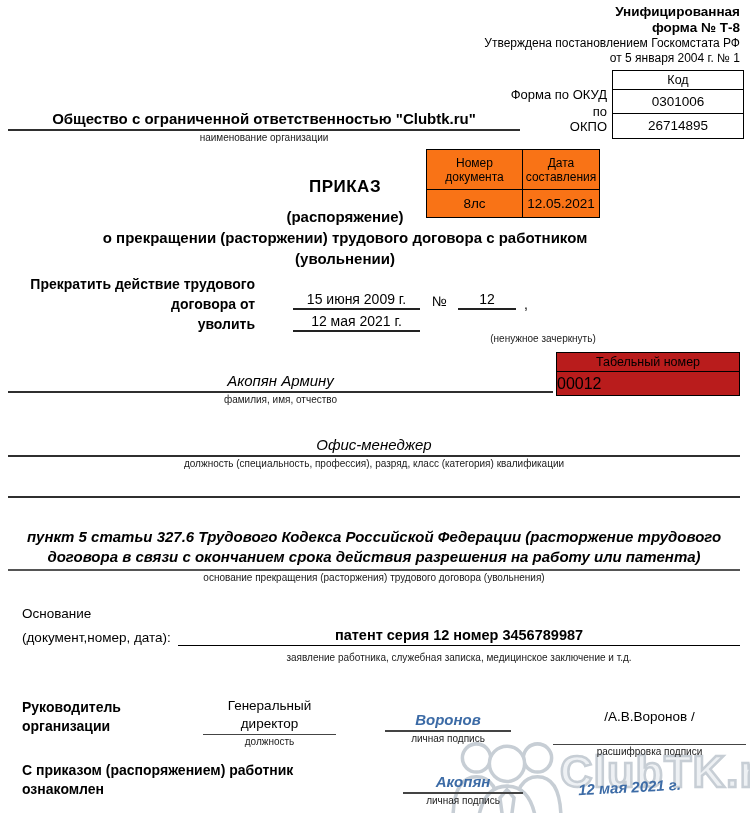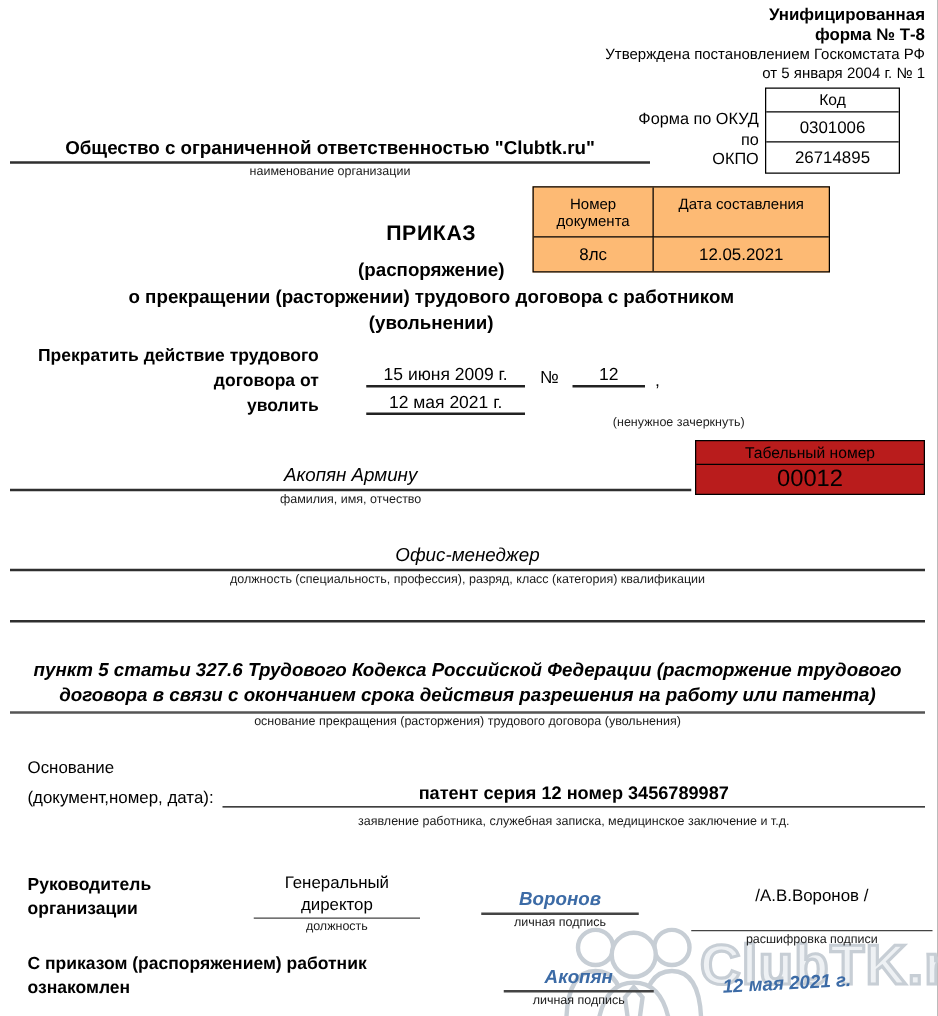--- a/index.html
+++ b/index.html
@@ -15,50 +15,50 @@
   .fill { font-weight:normal; font-style:italic; font-size:15px; text-align:center; }
   .ul-thick { border-bottom:2px solid #2f2f2f; }
   .blue { color:#3c6ba6; }
 
   
   #hdr { right:10px; top:4px; text-align:right; }
   #hdr .h-bold { font-size:13.5px; font-weight:bold; line-height:16px; }
   #hdr .h-reg  { font-size:12px; line-height:14.5px; }
 
   
-  #code-table { left:612px; top:70px; width:108px; border:1px solid #000; background:#fff; }
+  #code-table { left:612px; top:70px; width:132px; border:1px solid #000; background:#fff; }
   #code-table .ct-hdr { height:19px; line-height:19px; border-bottom:1px solid #000; font-size:12.5px; text-align:center; }
   #code-table .ct-row { height:24px; line-height:24px; font-size:13.5px; text-align:center; }
   #code-table .ct-row.mid { border-bottom:1px solid #000; }
   .code-label { font-size:13px; text-align:right; line-height:15px; }
 
   
   #org { left:8px; top:110px; width:512px; }
   #org .org-name { font-size:15px; font-weight:bold; text-align:center; padding-bottom:2px; }
 
   
-  #doc-table { left:426px; top:149px; width:238px; border:1px solid #000; display:grid; grid-template-columns:96px 1fr; background:#fdba74; }
+  #doc-table { left:426px; top:149px; width:174px; border:1px solid #000; display:grid; grid-template-columns:96px 1fr; background:#f97316; }
   #doc-table .dt-h { font-size:12px; text-align:center; border-bottom:1px solid #000; padding:6px 2px 5px; }
   #doc-table .dt-v { font-size:13.5px; text-align:center; padding:6px 2px; }
   #doc-table .c1 { border-right:1px solid #000; }
 
   
   #title { left:0; top:177px; width:690px; text-align:center; }
   #title .t1 { font-size:17px; font-weight:bold; letter-spacing:.5px; margin-bottom:9px; }
   #title .t2 { font-size:15px; font-weight:bold; line-height:21px; }
 
   
   #term-label { left:22px; top:274px; width:233px; text-align:right; font-weight:bold; font-size:14px; line-height:20px; }
   .term-field { text-align:center; font-size:14px; padding-bottom:1px; border-bottom:2px solid #222; }
   #strike-note { left:468px; top:333px; width:150px; font-size:10px; text-align:center; color:#222; }
 
   
   #pers-table { left:556px; top:352px; width:184px; border:1px solid #000; background:#b91c1c; }
   #pers-table .pt-hdr { height:19px; line-height:19px; border-bottom:1px solid #000; font-size:12.5px; text-align:center; }
-  #pers-table .pt-val { height:23px; line-height:23px; font-size:19px; text-align:center; }
+  #pers-table .pt-val { height:23px; line-height:23px; font-size:16px; text-align:left; }
 
   .fio-row .fill { padding-bottom:2px; }
 
   
   #grounds { left:8px; top:527px; width:732px; text-align:center; }
   #grounds .g-wrap { border-bottom:2px solid #555; padding-bottom:2px; }
   #grounds .g-line { font-size:15px; font-weight:bold; font-style:italic; line-height:20px; }
 
   
   .basis-label { font-size:13.5px; }

